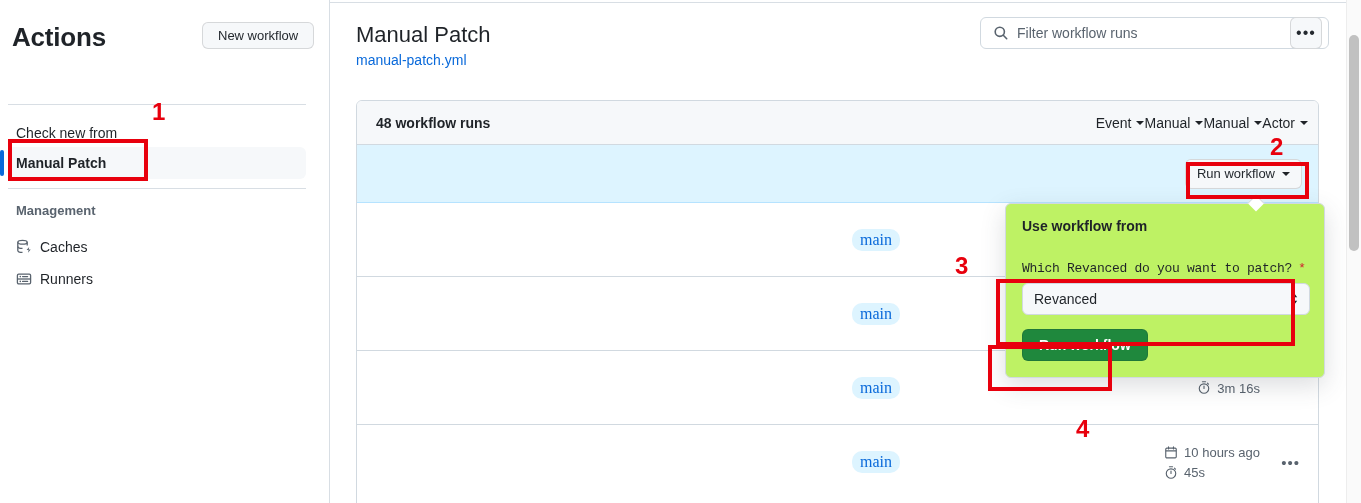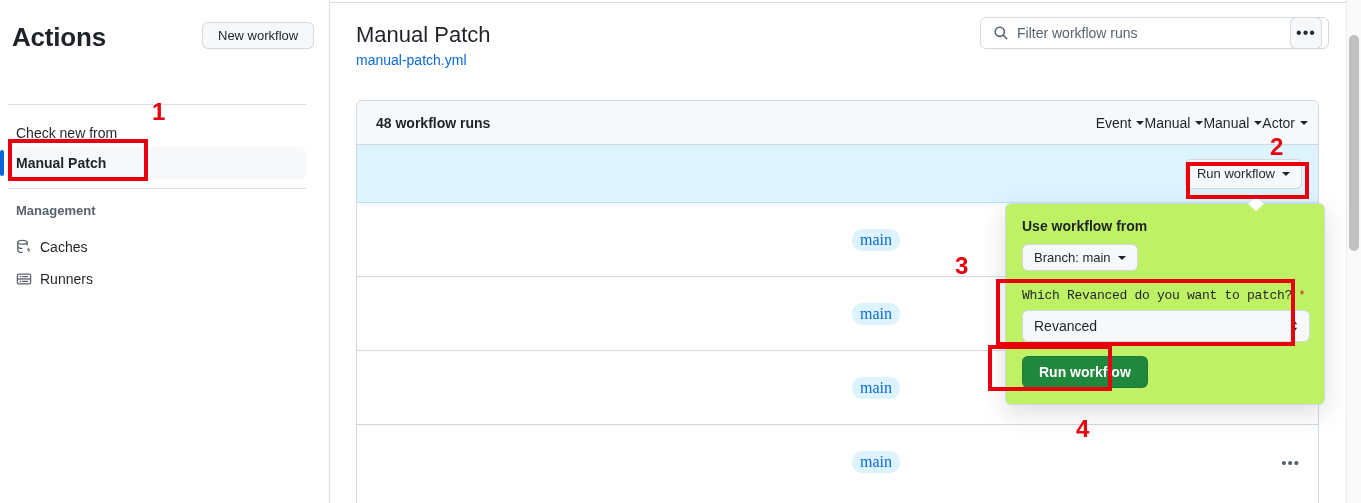--- a/index.html
+++ b/index.html
@@ -366,35 +366,54 @@
                 <path d="M11.9 3.0l1.2 1.2" stroke-linecap="round"></path>
               </svg>
             </span>
             <span>3m 16s</span>
           </div>
         </div>
       </div>
 
       <div class="run-row">
         <span class="branch-badge">main</span>
+        <div class="run-meta">
+          <div class="meta-line">
+            <span class="meta-icon">
+              <svg viewBox="0 0 16 16" fill="none" stroke="currentColor" stroke-width="1.3">
+                <rect x="2.0" y="3.0" width="12" height="11.2" rx="1.3"></rect>
+                <path d="M2.0 6.2h12"></path>
+                <path d="M5.2 1.6v2.4M10.8 1.6v2.4" stroke-linecap="round"></path>
+              </svg>
+            </span>
+            <span>10 hours ago</span>
+          </div>
+          <div class="meta-line">
+            <span class="meta-icon">
+              <svg viewBox="0 0 16 16" fill="none" stroke="currentColor" stroke-width="1.3">
+                <circle cx="8" cy="9.2" r="5.4"></circle>
+                <path d="M8 9.2V6.4" stroke-linecap="round"></path>
+                <path d="M6.2 1.4h3.6" stroke-linecap="round"></path>
+                <path d="M11.9 3.0l1.2 1.2" stroke-linecap="round"></path>
+              </svg>
+            </span>
+            <span>45s</span>
+          </div>
+        </div>
         <span class="row-kebab">•••</span>
       </div>
 
     </div>
   </div>
 
   <div class="dispatch-panel">
     <div class="panel-arrow"></div>
 
     <div class="panel-section">
       <div class="panel-label">Use workflow from</div>
-      <button class="branch-select-btn">
-        <span>Branch: main</span>
-        <span class="caret"></span>
-      </button>
     </div>
 
     <div class="panel-field">
       <div class="field-label">
         <span>Which Revanced do you want to patch?</span>
         <span class="req-star">*</span>
       </div>
       <div class="select-box">
         <span>Revanced</span>
         <span class="stepper">

